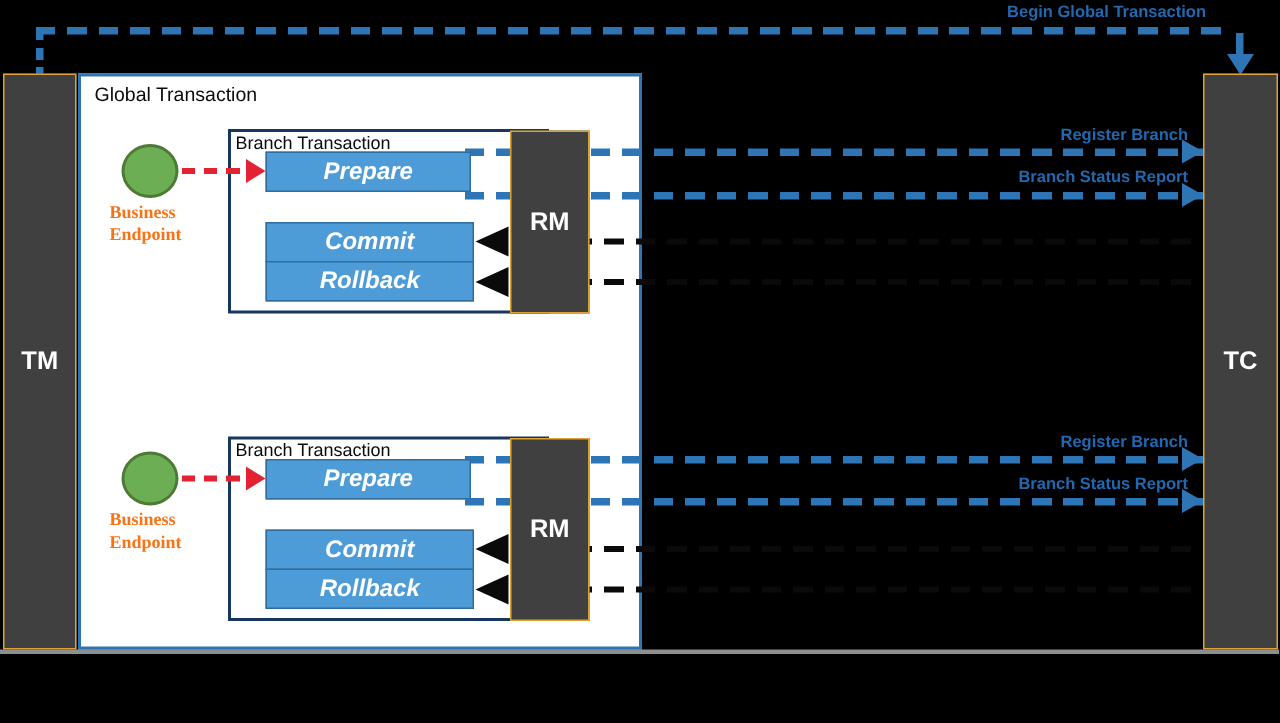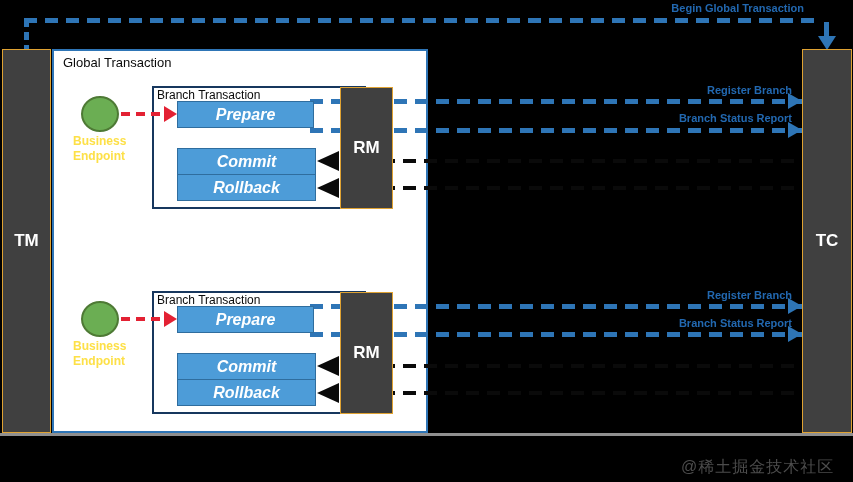--- a/index.html
+++ b/index.html
@@ -22,21 +22,21 @@
   .hdash-red{height:4px;background:repeating-linear-gradient(90deg,#E32133 0 9px,transparent 9px 15px);z-index:6;}
   
   .tri{width:0;height:0;z-index:6;}
   .tri-right-blue{border-top:8px solid transparent;border-bottom:8px solid transparent;border-left:14px solid #2E75B6;}
   .tri-right-red{border-top:8px solid transparent;border-bottom:8px solid transparent;border-left:13px solid #E32133;}
   .tri-left-black{border-top:10px solid transparent;border-bottom:10px solid transparent;border-right:22px solid #0a0a0a;}
   .tri-down-blue{border-left:9px solid transparent;border-right:9px solid transparent;border-top:14px solid #2E75B6;}
   
   .lbl-blue{color:#2268B0;font-weight:bold;font-size:11px;text-align:right;z-index:6;white-space:nowrap;}
   .lbl-dark{color:#0a0a0a;font-weight:normal;z-index:4;white-space:nowrap;}
-  .ep-label{color:#fde047;font-weight:bold;font-size:12px;line-height:15px;z-index:4;}
+  .ep-label{color:#f97316;font-weight:bold;font-size:12px;line-height:15px;z-index:4;font-family:Liberation Serif, serif;}
   .gray-line{background:#8f8f8f;z-index:3;}
   .watermark{color:#4c4c4c;font-size:16px;z-index:4;letter-spacing:1px;white-space:nowrap;}
 </style>
 </head>
 <body>
 
 <div class="stage">
 
   <div class="abs vdash-blue" style="left:24px;top:19px;height:32px"></div>
   <div class="abs hdash-blue" style="left:24px;top:18px;width:798px"></div>
@@ -102,15 +102,14 @@
   <div class="abs lbl-blue" style="left:600px;top:317px;width:192px">Branch Status Report</div>
 
   <div class="abs hdash-black" style="left:340px;top:364px;width:462px"></div>
   <div class="abs tri tri-left-black" style="left:317px;top:356px"></div>
   <div class="abs hdash-black" style="left:340px;top:391px;width:462px"></div>
   <div class="abs tri tri-left-black" style="left:317px;top:383px"></div>
 
   <div class="abs orange-box" style="left:340px;top:292px;width:53px;height:122px;font-size:17px">RM</div>
 
   <div class="abs gray-line" style="left:0;top:433px;width:853px;height:3px"></div>
-  <div class="abs watermark" style="left:681px;top:457px">@稀土掘金技术社区</div>
 
 </div>
 
 </body></html>

